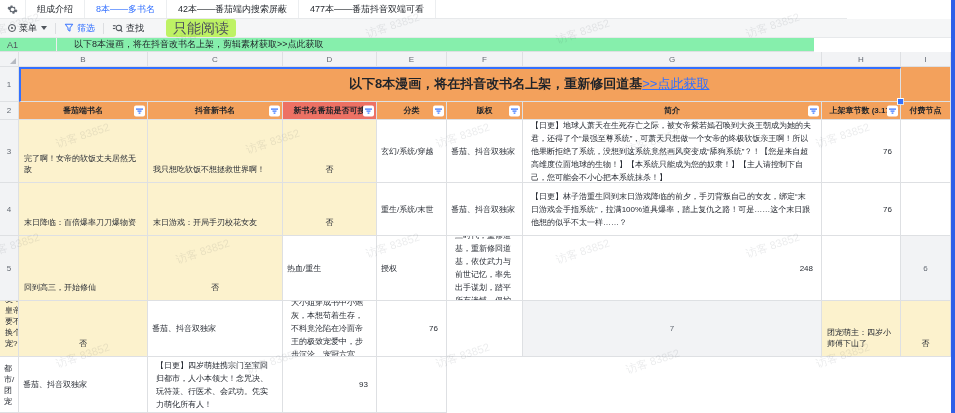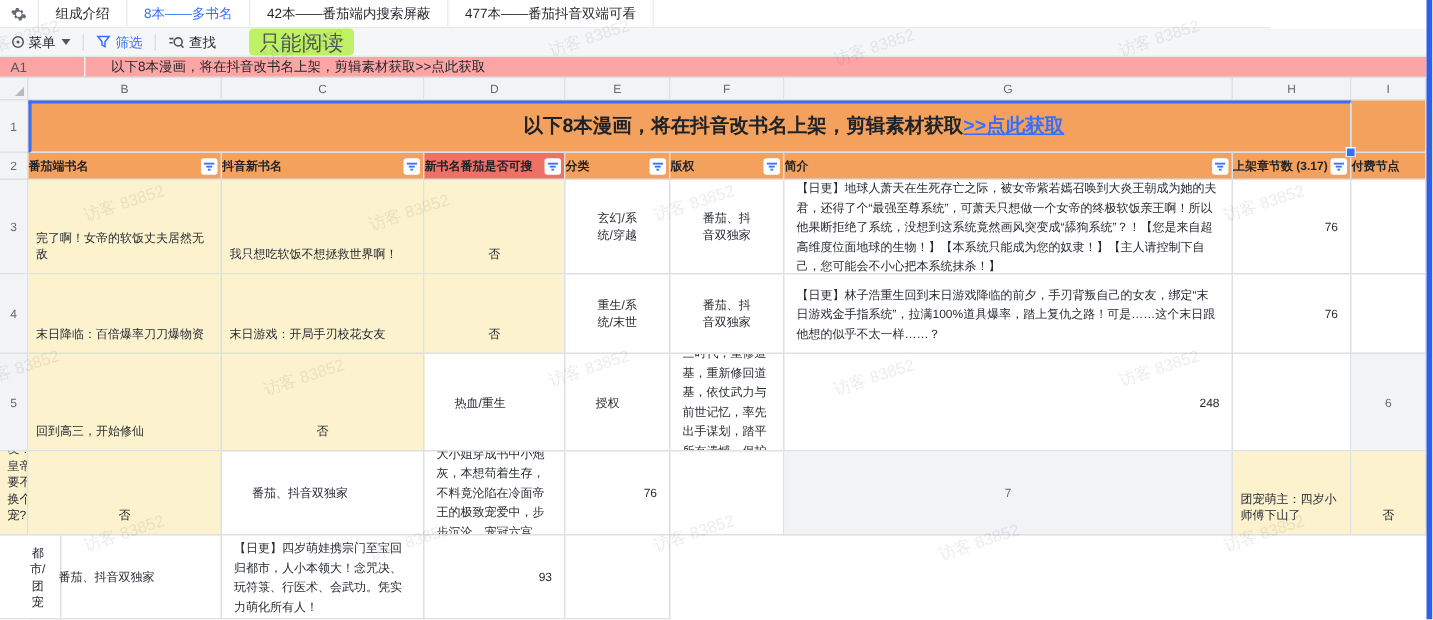--- a/index.html
+++ b/index.html
@@ -24,45 +24,45 @@
   .toolbar{position:absolute; left:0; top:19px; width:951px; height:19px; background:var(--toolbar-bg);
     border-bottom:1px solid #e7e9eb; display:flex; align-items:center; font-size:9px; padding-left:8px; gap:8px;}
   .tool{display:flex; align-items:center; gap:3px; cursor:pointer; color:var(--chrome-text);}
   .tool.blue{color:var(--accent);}
   .ring{width:8px; height:8px; border:1px solid #51565d; border-radius:50%; position:relative; display:inline-block;}
   .ring::after{content:""; position:absolute; left:2px; top:2px; width:2px; height:2px; border-radius:50%; background:#51565d;}
   .caret{width:0; height:0; border-left:3px solid transparent; border-right:3px solid transparent; border-top:4px solid #51565d; display:inline-block; margin-left:1px;}
   .vdiv{width:1px; height:11px; background:#dcdee1;}
   .badge{margin-left:14px; background:#bef264; color:#51565d; border-radius:3px; padding:2px 7px; font-size:14px; line-height:1;}
   
-  .formulabar{position:absolute; left:0; top:38px; width:951px; height:14px; background:#fca5a5;
+  .formulabar{position:absolute; left:0; top:38px; width:814px; height:14px; background:#86efac;
     border-bottom:1px solid var(--grid); display:flex; align-items:center; font-size:9px;}
   .namebox{width:57px; height:100%; display:flex; align-items:center; padding-left:7px; color:#51565d; border-right:1px solid #eceef0; cursor:pointer;}
   .fcontent{padding-left:17px; color:var(--chrome-text); white-space:nowrap; cursor:text; flex:1; overflow:hidden;}
   
   .sheet{position:absolute; left:0; top:52px; width:951px; height:361px; background:#fff;
     display:grid;
     grid-template-columns:19px 129px 135px 94px 70px 76px 299px 79px 50px;
     grid-template-rows:15px 35px 18px 63px 53px 65px 56px 56px;}
   .sheet>div{border-right:1px solid var(--grid); border-bottom:1px solid var(--grid); overflow:hidden;}
   .hcell{background:#f2f3f5; color:#646a73; font-size:8px; display:flex; align-items:center; justify-content:center; cursor:pointer;}
   .corner{position:relative;}
   .tri{position:absolute; right:2px; bottom:2px; width:0; height:0; border-left:6px solid transparent; border-bottom:6px solid #b6bac1;}
   .gut{background:#f2f3f5; color:#646a73; font-size:8px; display:flex; align-items:center; justify-content:center; cursor:pointer;}
   .orange{background:var(--orange);}
   .red{background:var(--red);}
   .cream{background:var(--cream);}
   .banner{grid-column:2 / span 7; display:flex; align-items:center; padding-left:330px; font-size:13px; font-weight:bold; white-space:nowrap; cursor:cell;}
-  .banner-link{color:var(--accent); text-decoration:underline; cursor:pointer; font-weight:bold;}
-  .fh{position:relative; display:flex; align-items:center; justify-content:flex-start; font-size:8px; font-weight:bold; color:#1f2329; cursor:cell;}
+  .banner-link{color:var(--accent); text-decoration:underline; cursor:pointer; font-weight:normal;}
+  .fh{position:relative; display:flex; align-items:center; justify-content:center; font-size:8px; font-weight:bold; color:#1f2329; cursor:cell;}
   .fh .flt{position:absolute; right:2px; top:50%; transform:translateY(-50%); width:11px; height:11px; background:#fff; border-radius:2px; display:flex; align-items:center; justify-content:center; cursor:pointer;}
   .cell{font-size:8px; color:#272b33; display:flex; cursor:cell;}
   .bottoml{align-items:flex-end; padding:0 5px 7px 5px;}
   .bottomc{align-items:flex-end; justify-content:center; padding-bottom:7px;}
-  .midl{align-items:center; padding:0 20px;text-align:center;}
+  .midl{align-items:center; padding:0 4px;}
   .midr{align-items:center; justify-content:flex-end; padding:0 8px;}
   .cg{align-items:center; padding:3px 8px; line-height:13px;}
   
   .sel{position:absolute; left:19px; top:15px; width:882px; height:35px; border:2px solid var(--accent); pointer-events:none; z-index:4;}
   .handle{position:absolute; left:897px; top:46px; width:7px; height:7px; background:var(--accent); border:1px solid #fff; z-index:4; cursor:crosshair;}
   
   .vscroll{position:absolute; right:0; top:0; width:4px; height:413px; background:var(--scrollbar); cursor:pointer; z-index:6;}
   .wmlayer{position:absolute; inset:0; pointer-events:none; z-index:5; overflow:hidden;}
   .wm{position:absolute; font-size:11px; color:var(--wm); transform:rotate(-18deg); white-space:nowrap;}
 </style>
@@ -129,21 +129,21 @@
   <div class="hcell">C</div>
   <div class="hcell">D</div>
   <div class="hcell">E</div>
   <div class="hcell">F</div>
   <div class="hcell">G</div>
   <div class="hcell">H</div>
   <div class="hcell">I</div>
 
   <div class="gut">1</div>
   <div class="banner orange">
-    <span>以下8本漫画，将在抖音改书名上架，剪辑素材获取</span>
+    <span>以下8本漫画，将在抖音改书名上架，重新修回道基</span>
       <a class="banner-link">&gt;&gt;点此获取</a>
   </div>
   <div class="orange"></div>
 
   <div class="gut">2</div>
   <div class="fh orange">
     <span>番茄端书名</span>
     <span class="flt">
         <svg width="7" height="7" viewBox="0 0 7 7">
           <rect x="0" y="1" width="7" height="1.2" fill="#3370ff"></rect>

